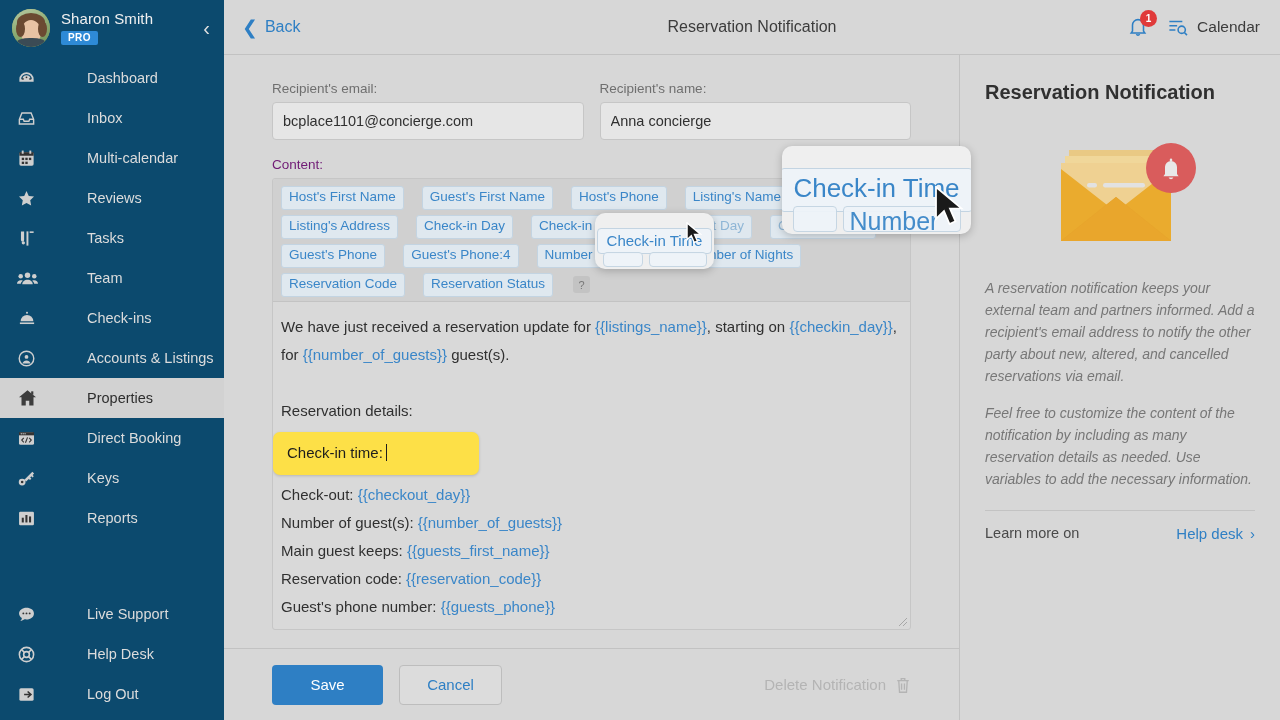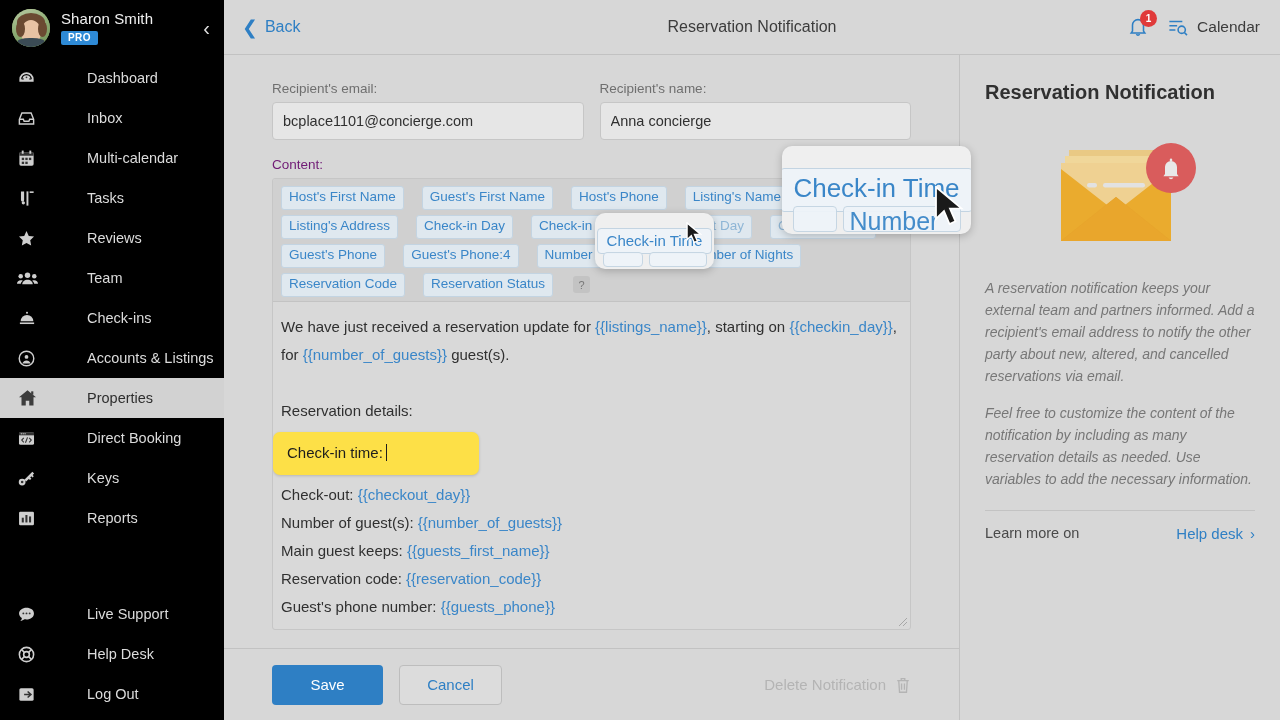--- a/index.html
+++ b/index.html
@@ -9,21 +9,21 @@
     width: 1280px; height: 720px;
     overflow: hidden;
     font-family: "Liberation Sans", sans-serif;
     background: #d7d7d7;
   }
   #app { position: relative; width: 1280px; height: 720px; display: flex; }
 
   
   .sidebar {
     width: 224px; height: 720px;
-    background: #000000;
+    background: #0c4a6e;
     color: #d3d3d3;
     flex: 0 0 224px;
     position: relative;
     display: flex; flex-direction: column;
   }
   .profile {
     height: 56px;
     display: flex; align-items: center;
     padding: 0 10px 0 12px;
     position: relative;
@@ -348,36 +348,36 @@
               <rect x="6" y="16" width="3" height="3" fill="#333"></rect>
               <rect x="10.5" y="16" width="3" height="3" fill="#333"></rect>
             </svg>
         </span>
         <span class="nav-label">Multi-calendar</span>
       </div>
 
       <div class="nav-item">
         <span class="nav-icon">
           <svg width="19" height="19" viewBox="0 0 24 24" fill="#cfcfcf">
+              <path d="M12 2.6l2.9 6.1 6.6.9-4.8 4.6 1.2 6.6L12 17.7 6.1 20.8l1.2-6.6L2.5 9.6l6.6-.9z"></path>
+            </svg>
+        </span>
+        <span class="nav-label">Reviews</span>
+      </div>
+
+      <div class="nav-item">
+        <span class="nav-icon">
+          <svg width="19" height="19" viewBox="0 0 24 24" fill="#cfcfcf">
               <path d="M5 3h4v11a2 2 0 0 1-4 0V3z"></path>
               <rect x="12" y="3" width="2.4" height="18"></rect>
               <rect x="16" y="3" width="5" height="2"></rect>
               <circle cx="8" cy="17.5" r="2.1"></circle>
             </svg>
         </span>
         <span class="nav-label">Tasks</span>
-      </div>
-
-      <div class="nav-item">
-        <span class="nav-icon">
-          <svg width="19" height="19" viewBox="0 0 24 24" fill="#cfcfcf">
-              <path d="M12 2.6l2.9 6.1 6.6.9-4.8 4.6 1.2 6.6L12 17.7 6.1 20.8l1.2-6.6L2.5 9.6l6.6-.9z"></path>
-            </svg>
-        </span>
-        <span class="nav-label">Reviews</span>
       </div>
 
       <div class="nav-item">
         <span class="nav-icon">
           <svg width="21" height="19" viewBox="0 0 26 20" fill="#cfcfcf">
               <circle cx="13" cy="6" r="3.4"></circle>
               <circle cx="4.6" cy="7.2" r="2.8"></circle>
               <circle cx="21.4" cy="7.2" r="2.8"></circle>
               <path d="M6.5 17c0-3.4 2.9-5.6 6.5-5.6s6.5 2.2 6.5 5.6z"></path>
               <path d="M0 16.6c0-2.7 2.1-4.3 4.6-4.3 1 0 1.9.2 2.6.6-1.4 1-2.3 2.3-2.5 3.7z"></path>

